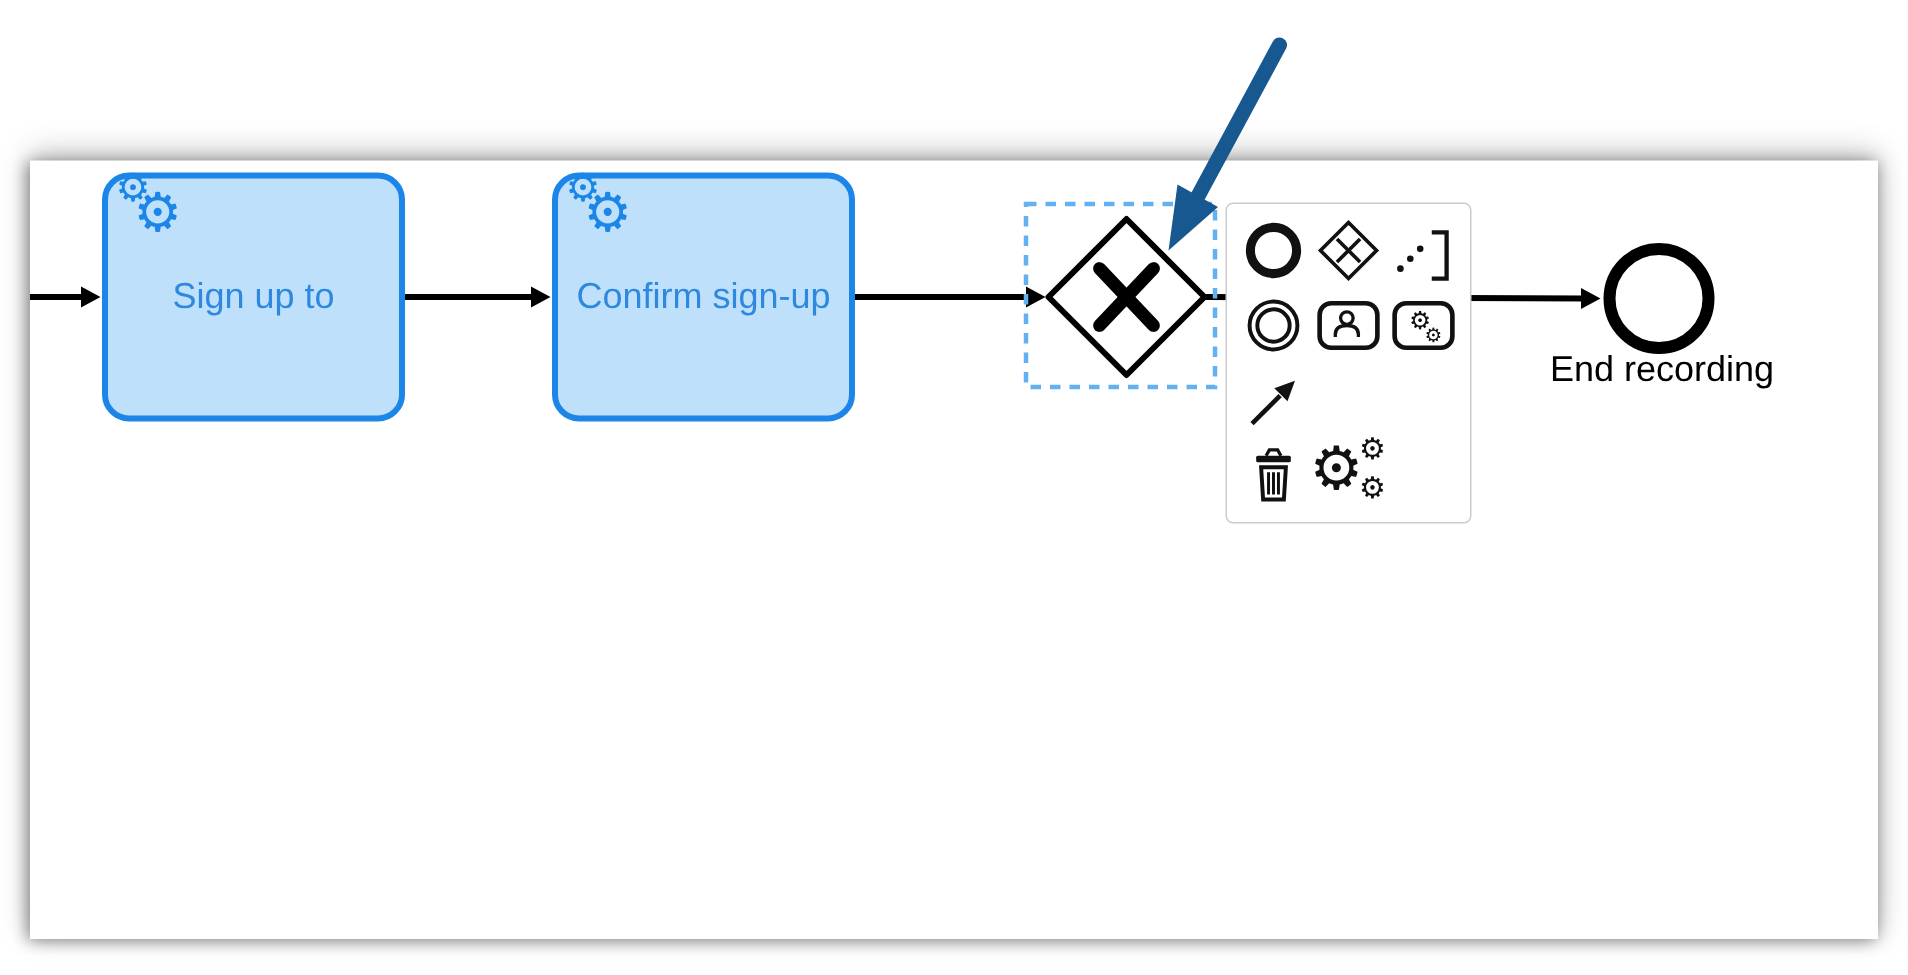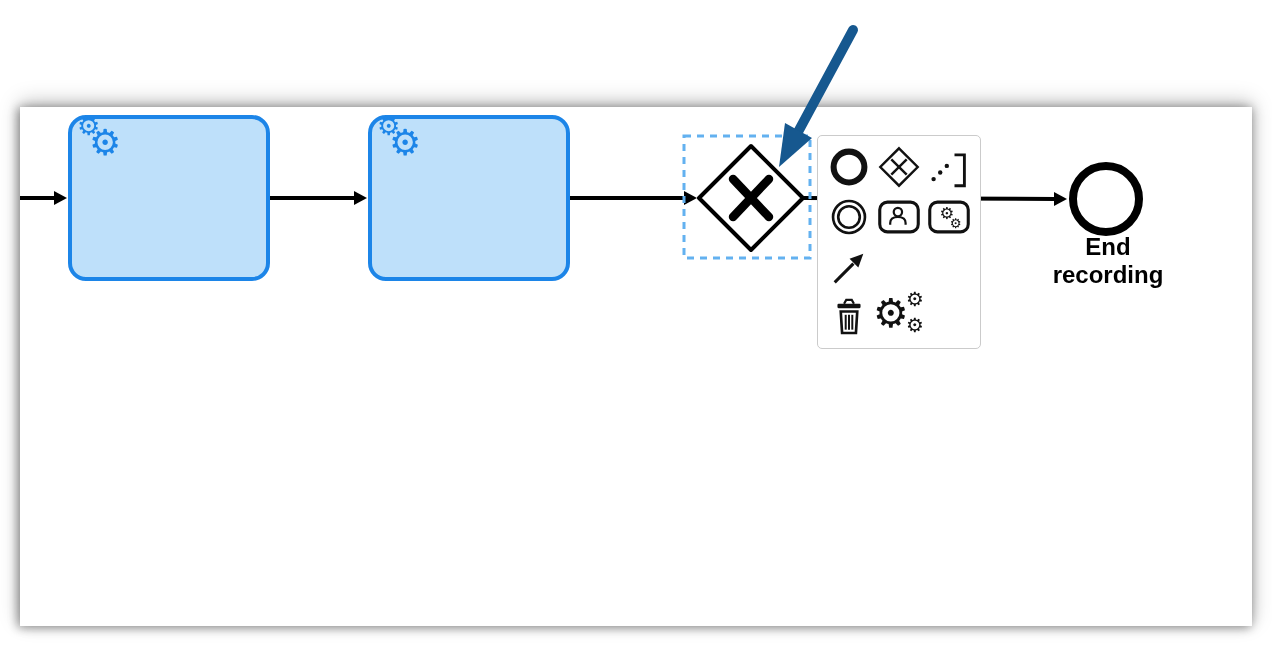--- a/index.html
+++ b/index.html
@@ -70,21 +70,20 @@
   .gateway-svg { position: absolute; left: 696px; top: 143px; z-index: 4; }
   .gw-diamond { fill: #ffffff; stroke: var(--shape, #000); stroke-width: 4; stroke-linejoin: round; }
   .gw-x { stroke: var(--shape, #000); stroke-width: 8.5; stroke-linecap: round; }
 
   .end-event-svg { position: absolute; left: 1067px; top: 160px; z-index: 4; }
   .end-circle { fill: #ffffff; stroke: var(--shape, #000); stroke-width: 8; }
   .end-label {
     position: absolute; left: 1030px; top: 233px; width: 156px;
     text-align: center; font-size: 24px; color: #000;
     z-index: 4;
-    font-weight: bold;
   }
 
   
   .context-pad {
     position: absolute; left: 817px; top: 135px;
     padding: 6px;
     background: var(--pad-bg, #fff);
     border: 1px solid var(--pad-border, #cbcbcb);
     border-radius: 5px;
     display: grid;
@@ -137,27 +136,32 @@
       <polygon class="flow-head" points="1067,199 1054,192 1054,206"></polygon>
     </g>
   </svg>
 
   <div class="task task-1">
     <div class="task-marker gear-glyph">
       <span class="g-small">⚙</span>
         <span class="g-big">⚙</span>
     </div>
     <div class="task-label">
+      <span>Sign up to</span>
     </div>
   </div>
 
   <div class="task task-2">
     <div class="task-marker gear-glyph">
       <span class="g-small">⚙</span>
         <span class="g-big">⚙</span>
+    </div>
+    <div class="task-label">
+      <span>Confirm sign-up</span>
+      <span></span>
     </div>
   </div>
 
   <svg class="selection-svg" width="136" height="132">
     <rect class="selection-rect" x="5" y="5" width="126" height="122"></rect>
   </svg>
 
   <svg class="gateway-svg" width="110" height="110">
     <polygon class="gw-diamond" points="55,3 107,55 55,107 3,55"></polygon>
     <g>

